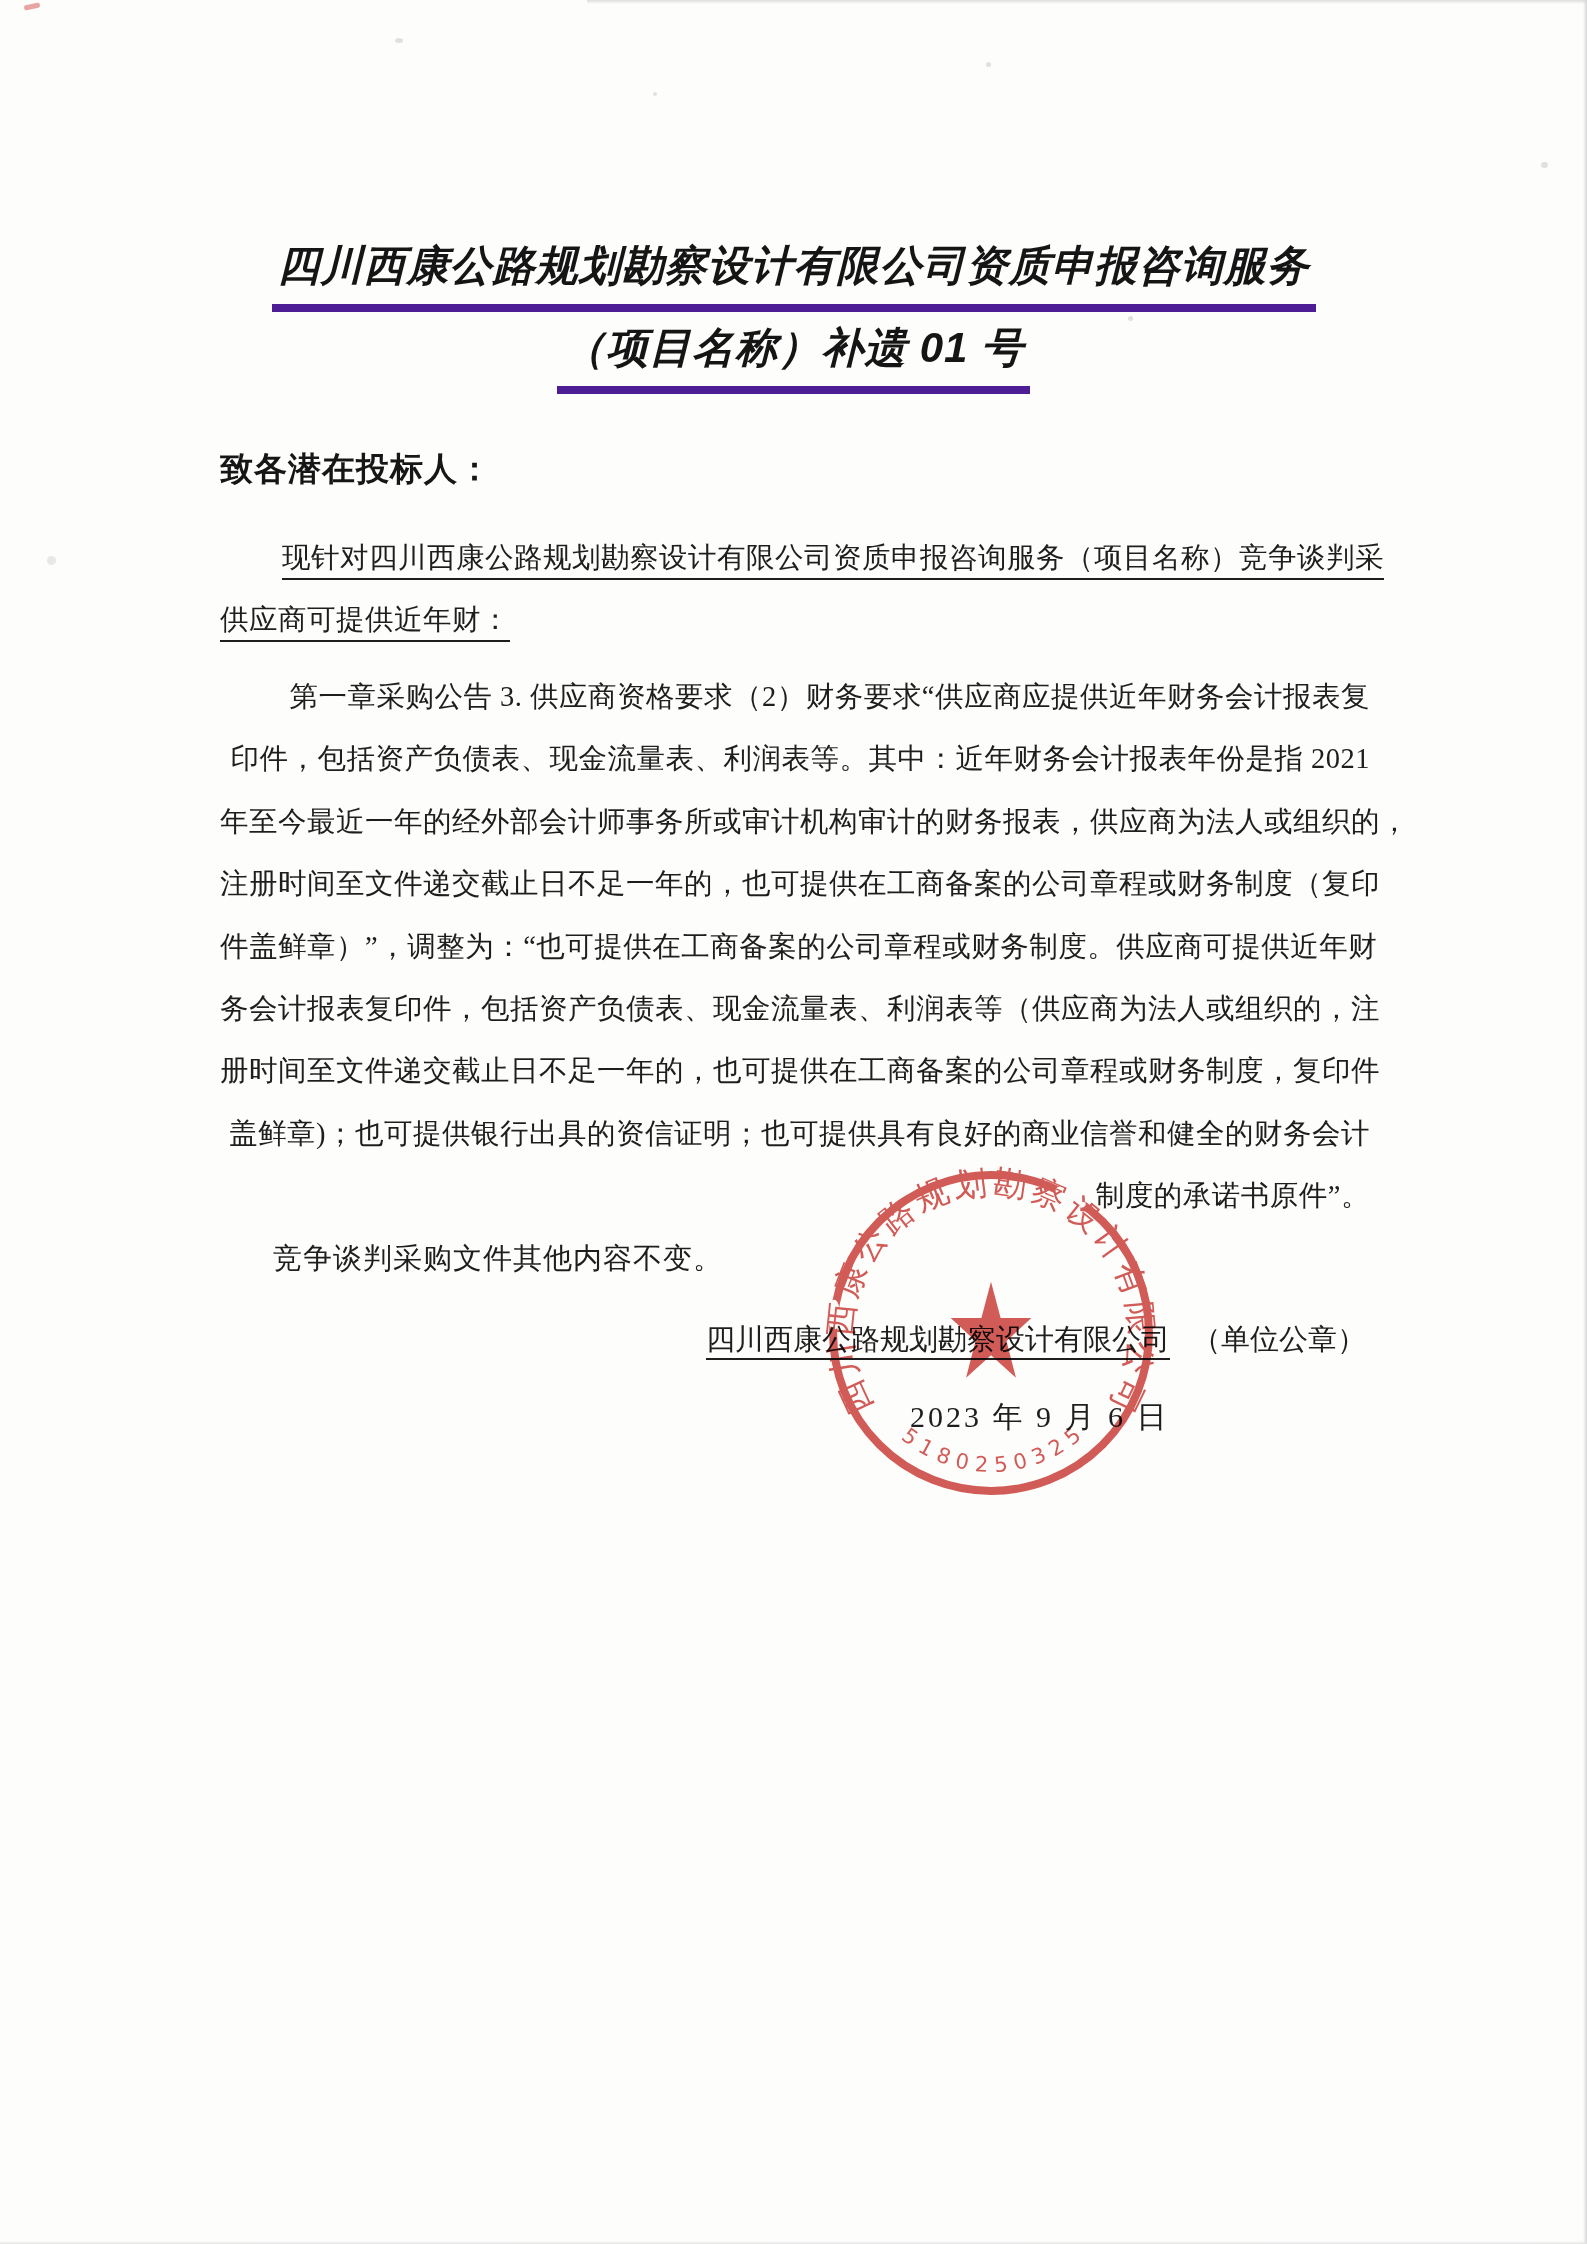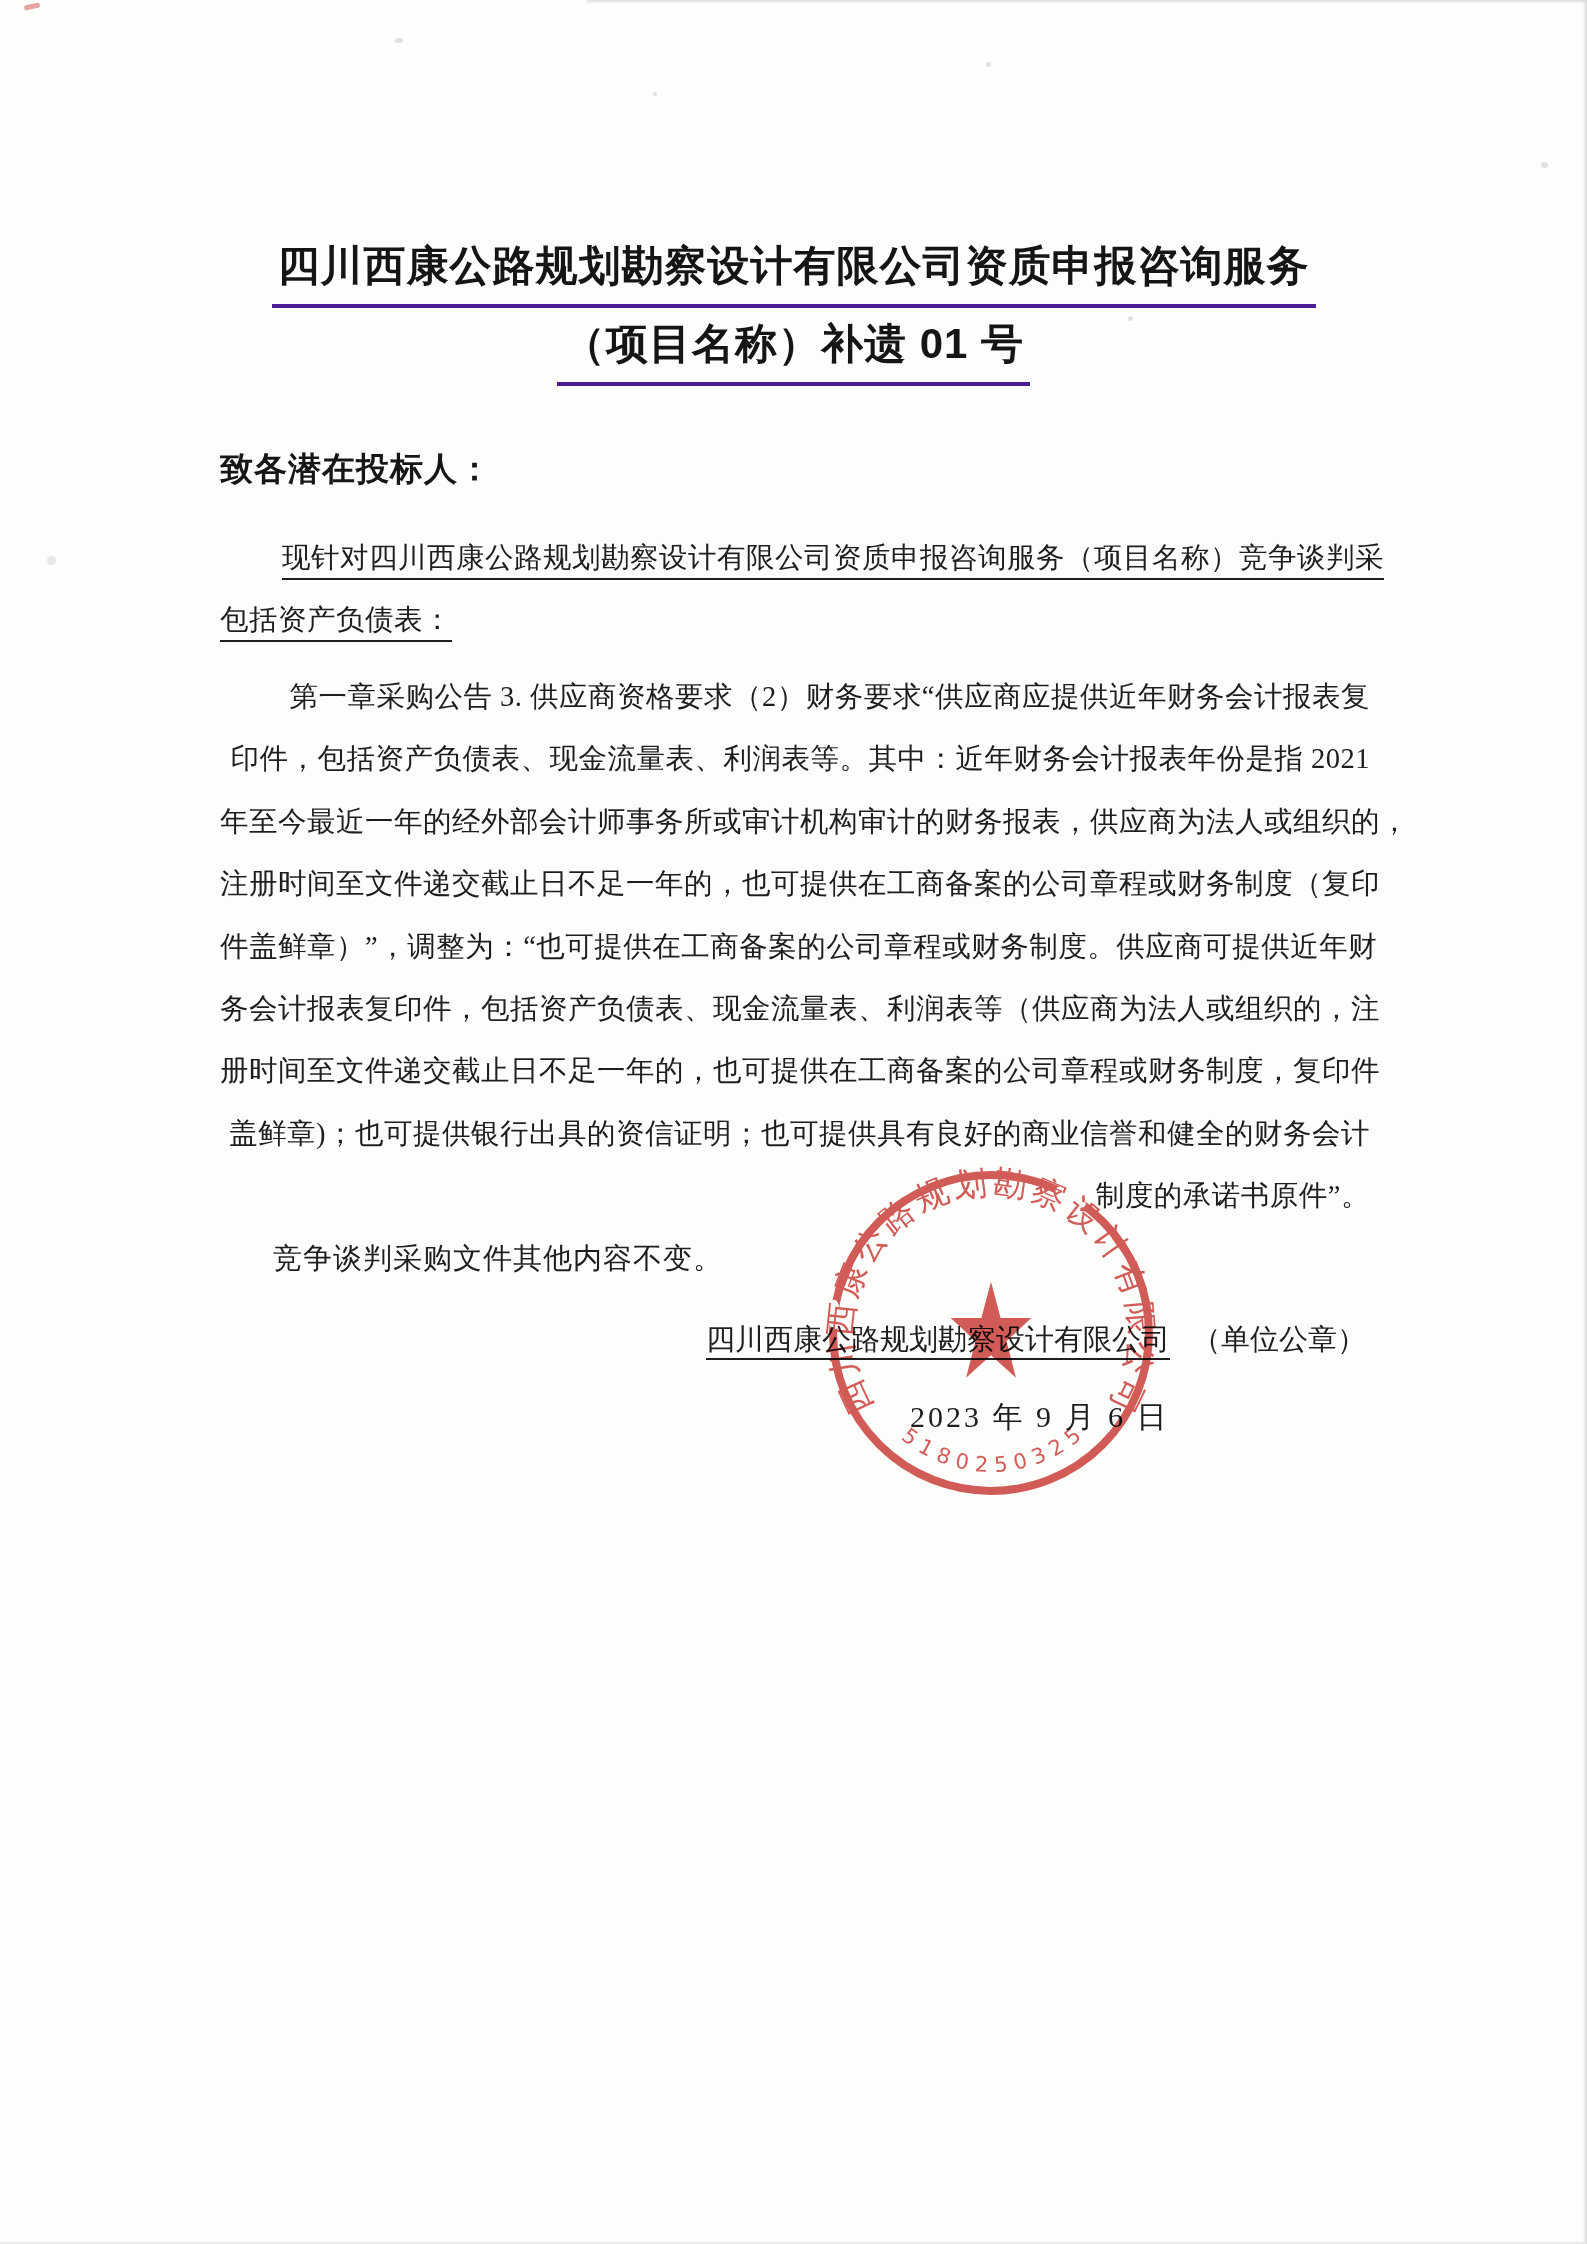--- a/index.html
+++ b/index.html
@@ -17,21 +17,21 @@
   .edge-bottom{position:absolute;bottom:0;left:0;width:1587px;height:3px;
     background:linear-gradient(to top,#e3e3e3,rgba(255,255,255,0));}
   .corner-mark{position:absolute;left:24px;top:4px;width:16px;height:5px;
     background:rgba(214,92,88,.55);transform:rotate(-12deg);border-radius:2px;}
   .speck{position:absolute;border-radius:50%;background:#c8c8c8;opacity:.55;}
 
   
   .doc-title{position:absolute;top:230px;left:0;width:100%;text-align:center;
     font-family:"Liberation Sans","DejaVu Sans",sans-serif;font-weight:bold;
     font-size:42px;line-height:72px;color:#151515;letter-spacing:1px;}
-  .doc-title .u{display:inline-block;border-bottom:4px solid #4c1d95;padding:0 6px 2px;}
+  .doc-title .u{display:inline-block;border-bottom:8px solid #4c1d95;padding:0 6px 2px;font-style:italic;}
 
   
   .salutation{position:absolute;top:447px;left:220px;font-size:33px;font-weight:bold;
     letter-spacing:1px;color:#161616;}
 
   
   .intro{position:absolute;top:527px;left:220px;width:1150px;
     font-size:28.5px;line-height:62px;letter-spacing:.5px;}
   .intro .line{white-space:nowrap;}
   .intro .line.first{text-indent:62px;}
@@ -74,21 +74,21 @@
 
   <div class="doc-title">
     <div><span class="u">四川西康公路规划勘察设计有限公司资质申报咨询服务</span></div>
     <div><span class="u">（项目名称）补遗 01 号</span></div>
   </div>
 
   <div class="salutation">致各潜在投标人：</div>
 
   <div class="intro">
     <div class="line first"><span class="ul">现针对四川西康公路规划勘察设计有限公司资质申报咨询服务（项目名称）竞争谈判采</span></div>
-    <div class="line"><span class="ul">包括资产负债表：</span></div>
+    <div class="line"><span class="ul">供应商可提供近年财：</span></div>
   </div>
 
   <div class="body-text">
     <div class="line first">第一章采购公告 3. 供应商资格要求（2）财务要求“供应商应提供近年财务会计报表复</div>
     <div class="line">印件，包括资产负债表、现金流量表、利润表等。其中：近年财务会计报表年份是指 2021</div>
     <div class="line">年至今最近一年的经外部会计师事务所或审计机构审计的财务报表，供应商为法人或组织的，</div>
     <div class="line">注册时间至文件递交截止日不足一年的，也可提供在工商备案的公司章程或财务制度（复印</div>
     <div class="line">件盖鲜章）”，调整为：“也可提供在工商备案的公司章程或财务制度。供应商可提供近年财</div>
     <div class="line">务会计报表复印件，包括资产负债表、现金流量表、利润表等（供应商为法人或组织的，注</div>
     <div class="line">册时间至文件递交截止日不足一年的，也可提供在工商备案的公司章程或财务制度，复印件</div>

